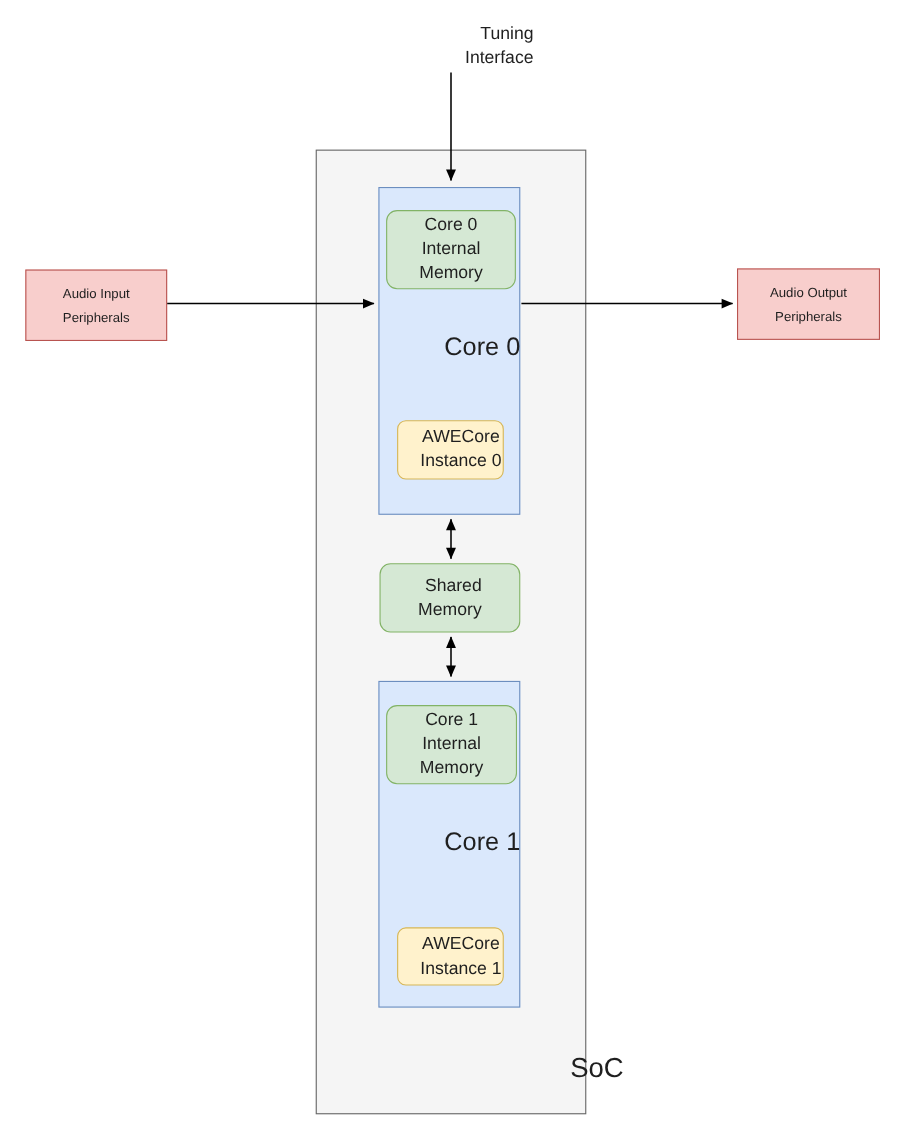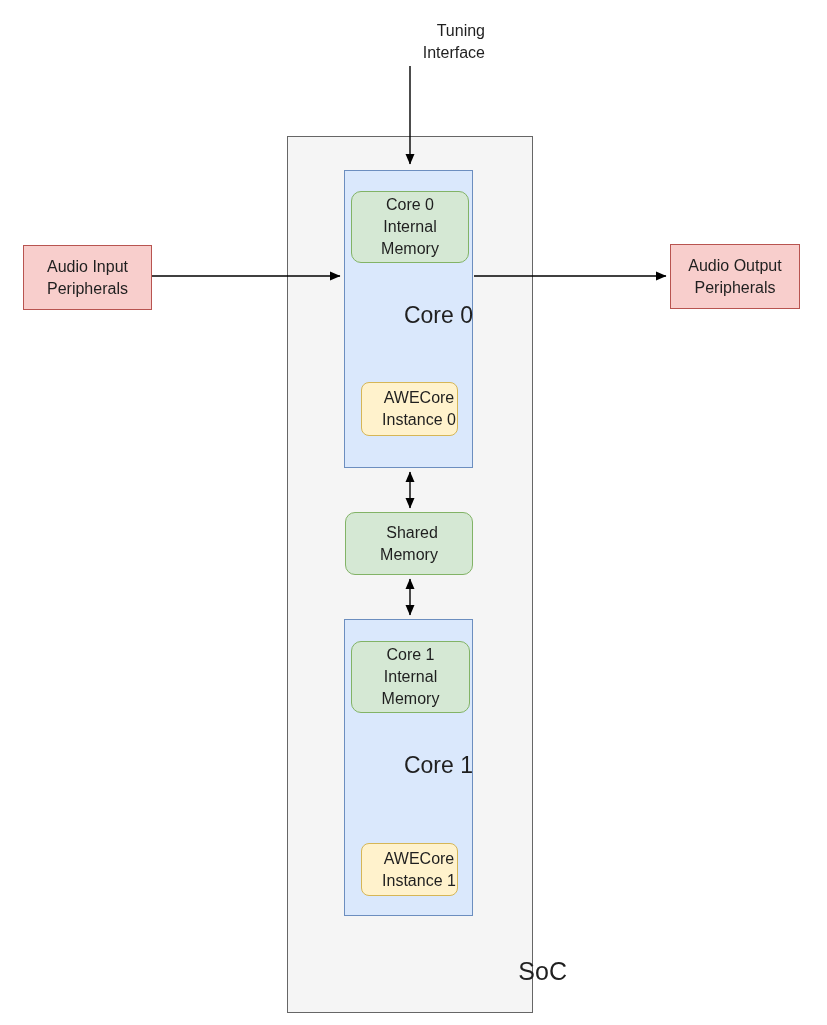--- a/index.html
+++ b/index.html
@@ -72,21 +72,21 @@
     border-radius: 8px;
     font-size: 16px; line-height: 22px; padding-left: 19px;
   }
   .awe0-box { left: 361px; top: 382px; width: 97px; height: 54px; }
   .awe1-box { left: 361px; top: 843px; width: 97px; height: 53px; }
 
   
   .periph-box {
     background: #f8cecc;
     border: 1px solid #b85450;
-    font-size: 16px; line-height: 22px;
+    font-size: 12px; line-height: 22px;
   }
   .audio-in-box  { left: 23px;  top: 245px; width: 129px; height: 65px; }
   .audio-out-box { left: 670px; top: 244px; width: 130px; height: 65px; }
 
   
   .tuning-label {
     left: 335px; top: 20px; width: 150px;
     font-size: 16px; line-height: 22px;
   }
 

